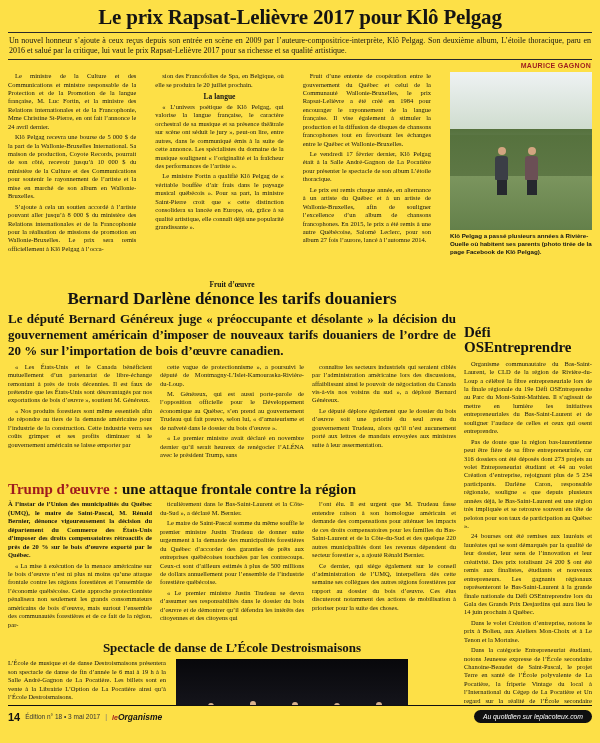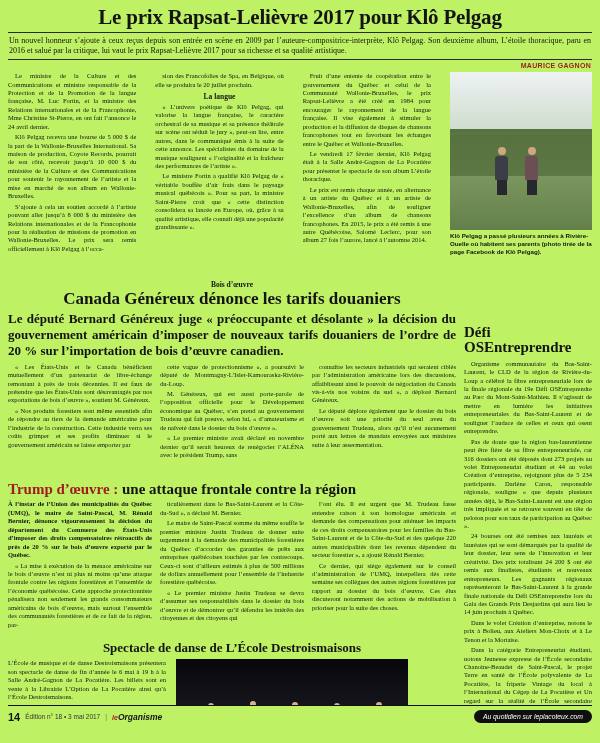--- a/index.html
+++ b/index.html
@@ -1,19 +1,19 @@
 <!DOCTYPE html>
 <html lang="fr" style="--accent: #9e1b1e;"><head>
 <meta charset="utf-8">
 <style>
   * { margin:0; padding:0; box-sizing:border-box; }
   :root { --accent:#9e1b1e; --ink:#141414; }
   html,body { width:600px; height:743px; }
   body { background:#dcdcdc; font-family:"Liberation Serif", serif; color:var(--ink); }
-  .page { width:600px; height:743px; background:#bef264; padding:6px 8px 0 8px;
+  .page { width:600px; height:743px; background:#fde047; padding:6px 8px 0 8px;
           display:flex; flex-direction:column; overflow:hidden; }
 
   
   .lead-headline { font-size:21px; font-weight:bold; text-align:center; line-height:1.1; letter-spacing:-0.2px; }
   .lead-lede { font-size:8px; font-weight:normal; text-align:justify; line-height:1.25;
                border-top:1px solid #2a2a2a; border-bottom:1px solid #2a2a2a;
                padding:3px 1px; margin-top:3px; }
   .byline { text-align:right; font-size:7px; font-weight:bold; color:var(--accent);
             text-transform:uppercase; font-family:"Liberation Sans", sans-serif;
             padding:2px 1px 1px; letter-spacing:.3px; }
@@ -141,22 +141,22 @@
         </div>
       </div>
       <figcaption class="caption">Klô Pelgag a passé plusieurs années à Rivière-Ouelle où habitent ses parents (photo tirée de la page Facebook de Klô Pelgag).</figcaption>
     </figure>
   </section>
 
   <div class="lower">
     <div class="main-left">
 
       <section>
-        <div class="kicker">Bois d’œuvre</div>
-        <h2 class="h2">Canada Généreux dénonce les tarifs douaniers</h2>
+        <div class="kicker">Fruit d’œuvre</div>
+        <h2 class="h2">Bernard Darlène dénonce les tarifs douaniers</h2>
         <p class="lede2">Le député Bernard Généreux juge « préoccupante et désolante » la décision du gouvernement américain d’imposer de nouveaux tarifs douaniers de l’ordre de 20 % sur l’importation de bois d’œuvre canadien.</p>
         <div class="cols3 h-genereux">
           <div class="col bodytext">
               <p>« Les États-Unis et le Canada bénéficient mutuellement d’un partenariat de libre-échange remontant à près de trois décennies. Il est faux de prétendre que les États-Unis sont désavantagés par nos exportations de bois d’œuvre », soutient M. Généreux.</p>
               <p>« Nos produits forestiers sont même essentiels afin de répondre au tiers de la demande américaine pour l’industrie de la construction. Cette industrie verra ses coûts grimper et ses profits diminuer si le gouvernement américain se laisse emporter par</p>
             </div>
           <div class="col bodytext">
               <p>cette vague de protectionnisme », a poursuivi le député de Montmagny-L’Islet-Kamouraska-Rivière-du-Loup.</p>
               <p>M. Généreux, qui est aussi porte-parole de l’opposition officielle pour le Développement économique au Québec, s’en prend au gouvernement Trudeau qui fait preuve, selon lui, « d’amateurisme et de naïveté dans le dossier du bois d’œuvre ».</p>
               <p>« Le premier ministre avait déclaré en novembre dernier qu’il serait heureux de renégocier l’ALÉNA avec le président Trump, sans</p>

